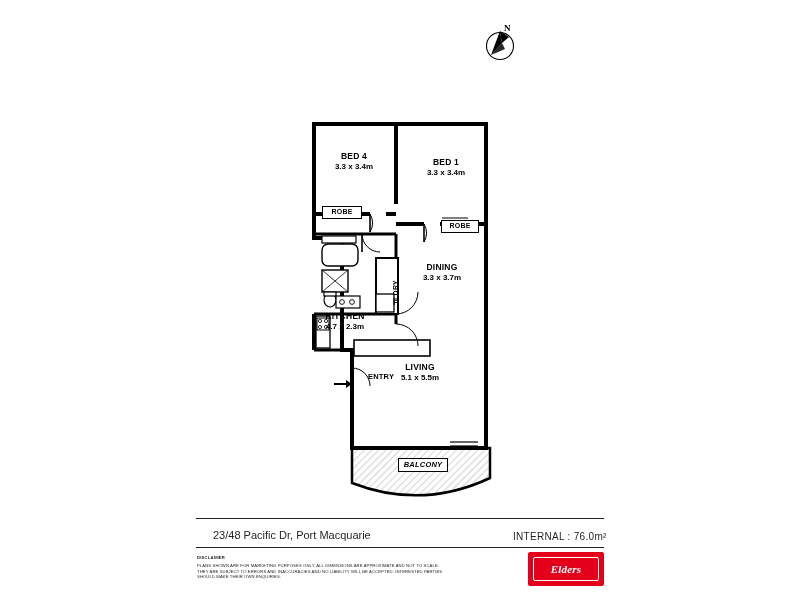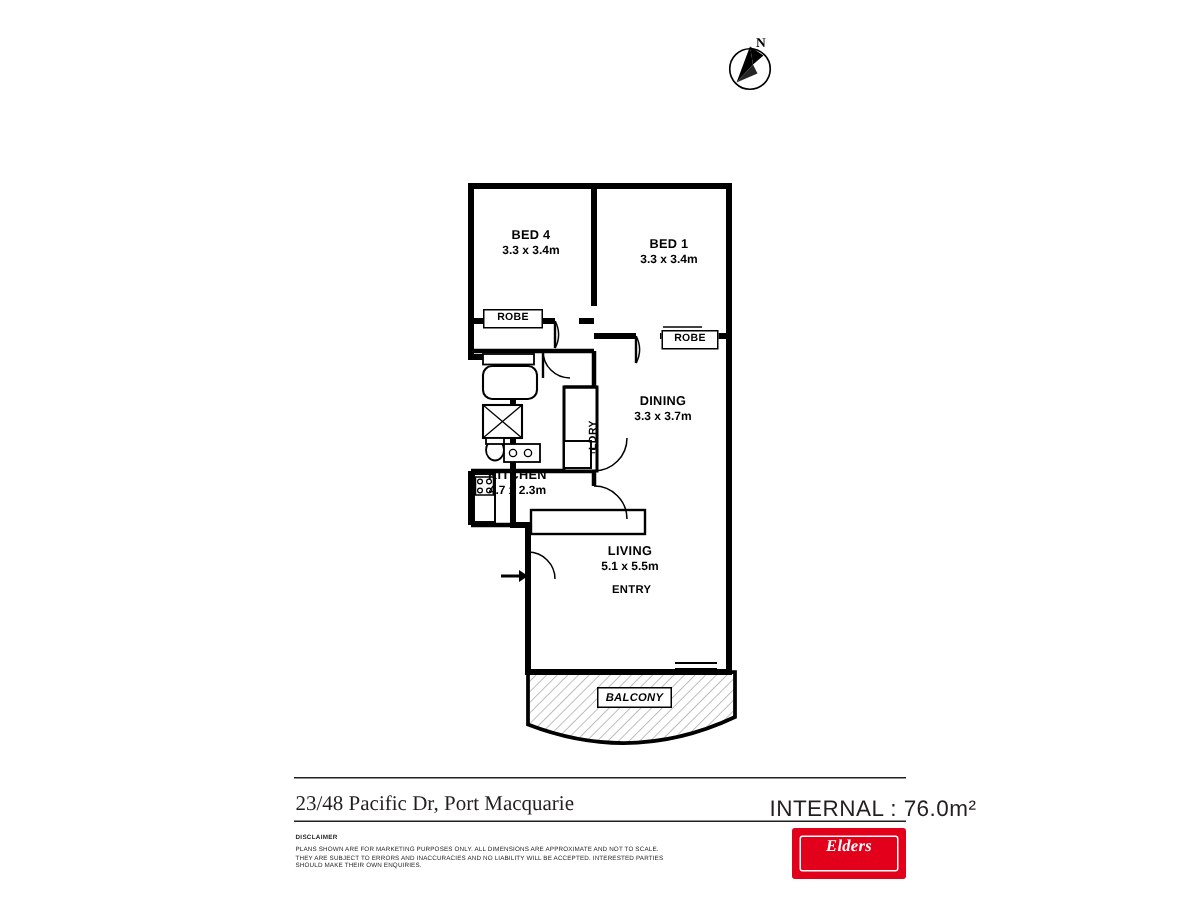--- a/index.html
+++ b/index.html
@@ -86,21 +86,21 @@
     transform-origin: left top;
   }
   .lbl-ldry { left: 392px; top: 300px; }
 
   .plain-lbl {
     position: absolute;
     font-size: 7.5px;
     font-weight: bold;
     letter-spacing: .2px;
   }
-  .lbl-entry { left: 368px; top: 388px; margin-left: 40px; }
+  .lbl-entry { left: 368px; top: 372px; }
   .lbl-f { left: 393px; top: 299px; font-size: 7px; }
 
   
   .footer-rule {
     position: absolute;
     left: 196px;
     top: 518px;
     width: 408px;
     height: 1px;
     background: #231f20;
@@ -108,31 +108,31 @@
   .footer-rule2 {
     position: absolute;
     left: 196px;
     top: 547px;
     width: 408px;
     height: 1px;
     background: #231f20;
   }
   .addr {
     position: absolute;
-    left: 197px;
+    left: 213px;
     top: 529px;
-    font-size: 14px;
+    font-size: 11px;
     color: #231f20;
-    font-family: Liberation Serif, serif;
+    font-family: Liberation Sans, sans-serif;
   }
   .internal {
     position: absolute;
     left: 513px;
     top: 531px;
-    font-size: 15px;
+    font-size: 10px;
     color: #231f20;
     letter-spacing: .3px;
   }
   .disclaimer-title {
     position: absolute;
     left: 197px;
     top: 555px;
     font-size: 4.2px;
     color: #231f20;
     letter-spacing: .2px;
@@ -161,20 +161,21 @@
     display: flex;
     align-items: center;
     justify-content: center;
   }
   .logo-inner {
     width: 64px;
     height: 22px;
     border: 1.5px solid #ffffff;
     border-radius: 2px;
     display: flex;
+    align-items: center;
     justify-content: center;
   }
   .logo-text {
     color: #ffffff;
     font-size: 11px;
     font-family: "Liberation Serif", serif;
     font-style: italic;
     font-weight: bold;
     letter-spacing: .2px;
   }

